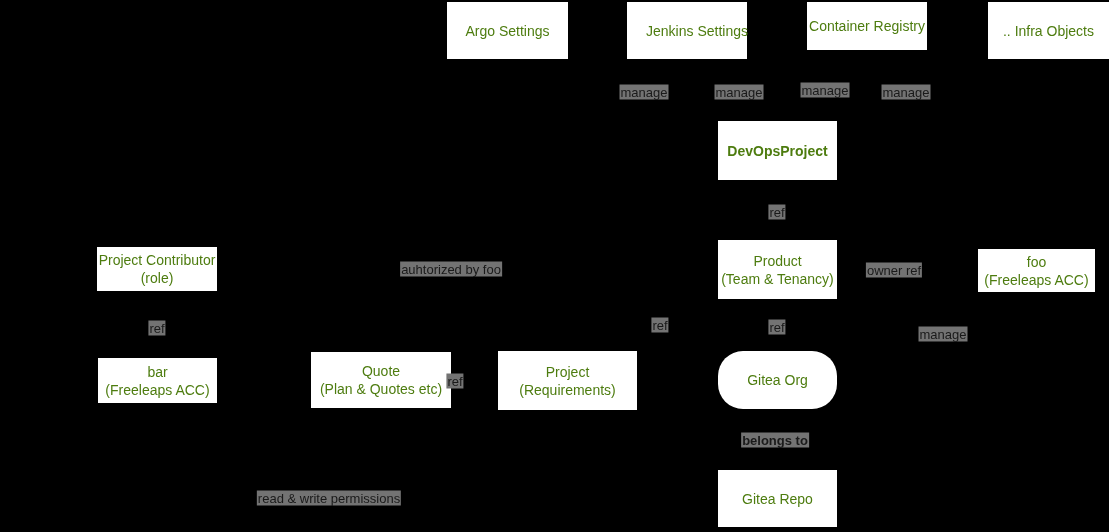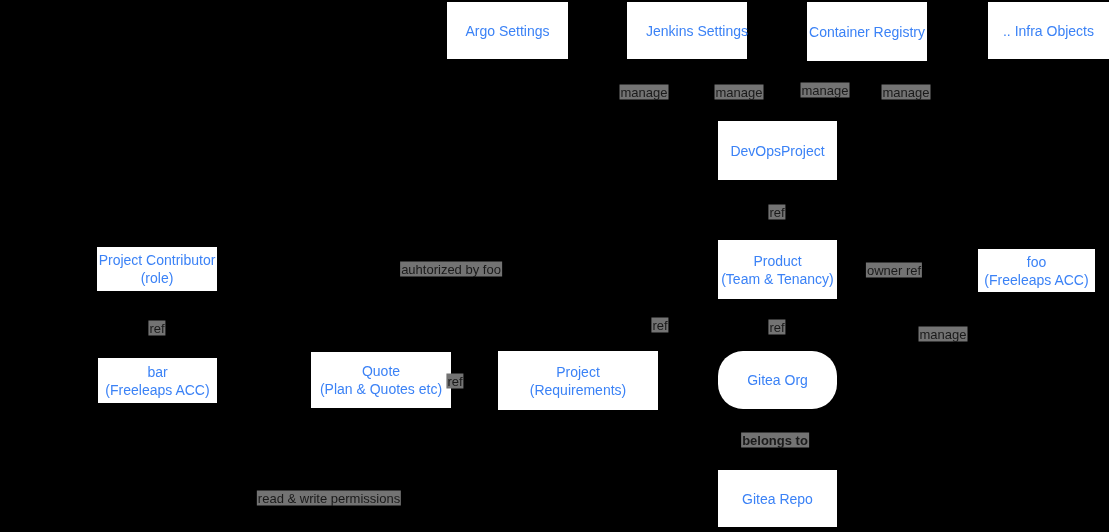--- a/index.html
+++ b/index.html
@@ -11,21 +11,21 @@
     position: relative;
     width: 1109px;
     height: 532px;
     background: #000000;
     overflow: hidden;
     font-family: "Liberation Sans", sans-serif;
   }
   .node {
     position: absolute;
     background: #ffffff;
-    color: #3b82f6;
+    color: #4d7c0f;
     display: flex;
     flex-direction: column;
     align-items: center;
     justify-content: center;
     text-align: left;
     font-size: 14px;
     line-height: 18px;
     box-sizing: border-box;
     white-space: nowrap;
   }
@@ -47,27 +47,27 @@
 <body>
 
 <div class="canvas">
   <div id="nodes-layer">
       <div class="node" style="left: 447px; top: 2px; width: 121px; height: 57px;">
         <span class="node-line">Argo Settings</span>
       </div>
       <div class="node" style="left: 627px; top: 2px; width: 120px; height: 57px; padding-left: 20px;">
         <span class="node-line">Jenkins Settings</span>
       </div>
-      <div class="node" style="left: 807px; top: 2px; width: 120px; height: 59px;">
+      <div class="node" style="left: 807px; top: 2px; width: 120px; height: 48px;">
         <span class="node-line">Container Registry</span>
       </div>
       <div class="node" style="left: 988px; top: 2px; width: 121px; height: 57px;">
         <span class="node-line">.. Infra Objects</span>
       </div>
-      <div class="node" style="left: 718px; top: 121px; width: 119px; height: 59px;">
+      <div class="node" style="left: 718px; top: 121px; width: 119px; height: 59px; font-weight: bold;">
         <span class="node-line">DevOpsProject</span>
       </div>
       <div class="node" style="left: 718px; top: 240px; width: 119px; height: 59px;">
         <span class="node-line">Product</span>
         <span class="node-line">(Team &amp; Tenancy)</span>
       </div>
       <div class="node" style="left: 978px; top: 249px; width: 117px; height: 43px;">
         <span class="node-line">foo</span>
         <span class="node-line">(Freeleaps ACC)</span>
       </div>
@@ -76,21 +76,21 @@
         <span class="node-line">(role)</span>
       </div>
       <div class="node" style="left: 98px; top: 358px; width: 119px; height: 45px;">
         <span class="node-line">bar</span>
         <span class="node-line">(Freeleaps ACC)</span>
       </div>
       <div class="node" style="left: 287px; top: 352px; width: 140px; height: 56px; margin-left: 24px;">
         <span class="node-line">Quote</span>
         <span class="node-line">(Plan &amp; Quotes etc)</span>
       </div>
-      <div class="node" style="left: 498px; top: 351px; width: 160px; height: 59px;">
+      <div class="node" style="left: 498px; top: 351px; width: 139px; height: 59px;">
         <span class="node-line">Project</span>
         <span class="node-line">(Requirements)</span>
       </div>
       <div class="node" style="left: 718px; top: 351px; width: 119px; height: 58px; border-radius: 25px;">
         <span class="node-line">Gitea Org</span>
       </div>
       <div class="node" style="left: 718px; top: 470px; width: 119px; height: 57px;">
         <span class="node-line">Gitea Repo</span>
       </div>
     </div>

